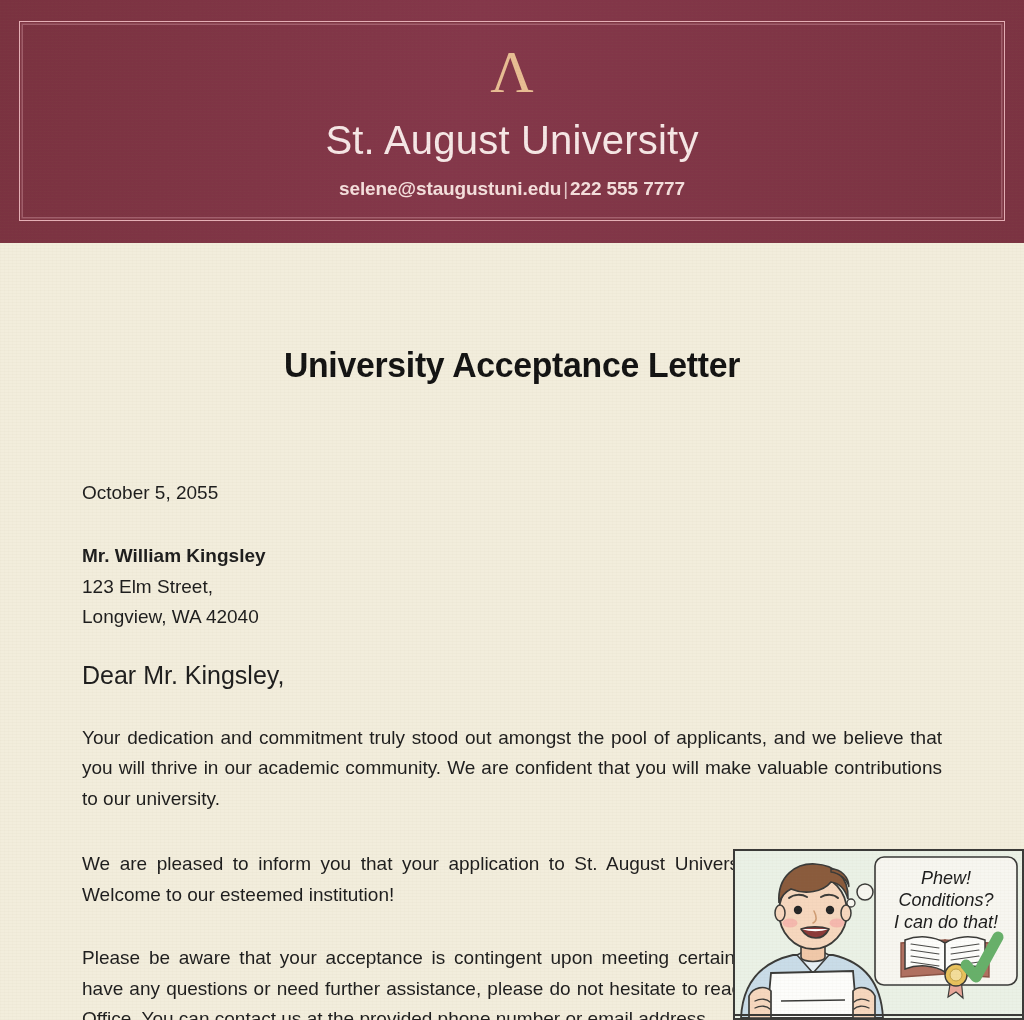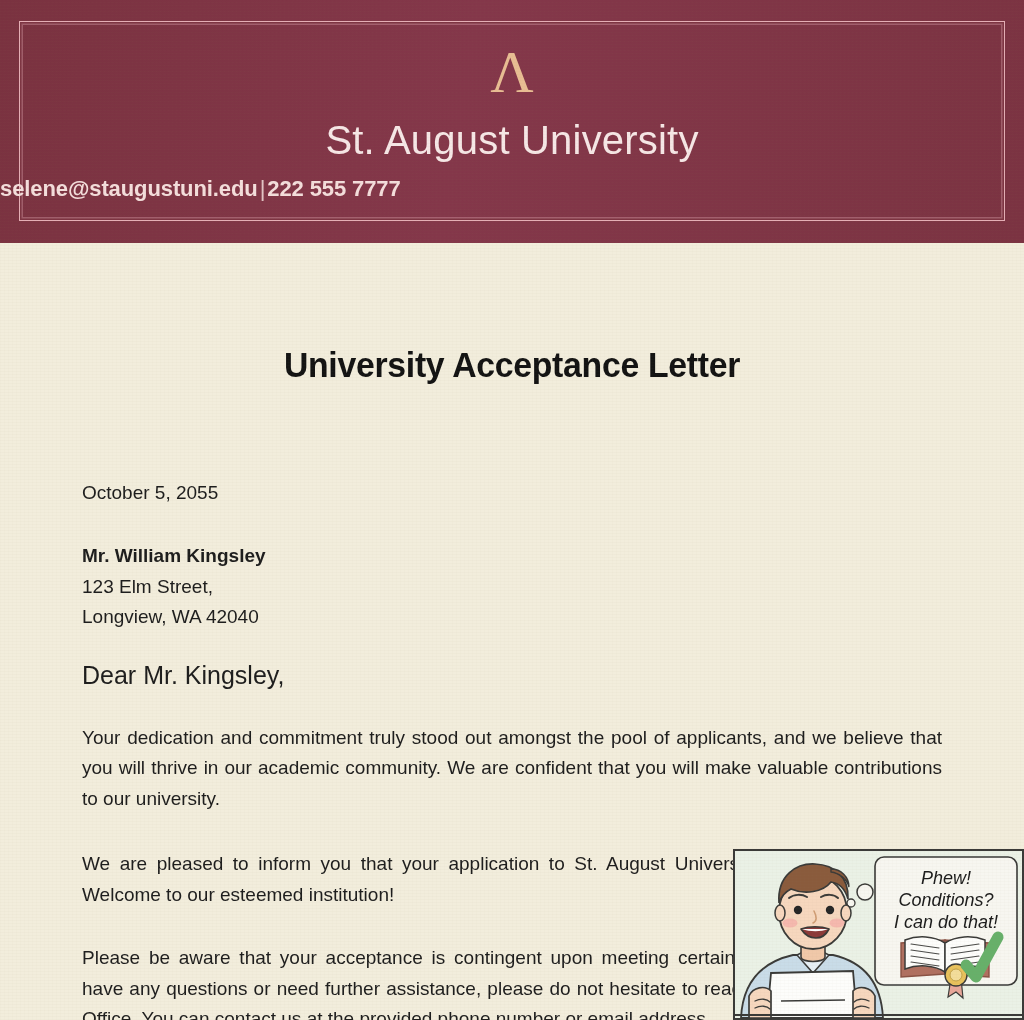--- a/index.html
+++ b/index.html
@@ -71,21 +71,22 @@
     font-size: 40px;
     line-height: 54px;
     font-weight: 300;
     color: #F6E7E6;
     letter-spacing: .2px;
   }
 
   #contact-line {
     position: absolute;
     top: 178px; left: 0; right: 0;
-    font-size: 22px;
+    text-align: center;
+    font-size: 19px;
     line-height: 22px;
     font-weight: 700;
     color: #F4DEDC;
     letter-spacing: -.1px;
   }
   #contact-line .sep { font-weight: 400; opacity: .85; padding: 0 2px; }
 
   
   #letter-body {
     position: absolute;

